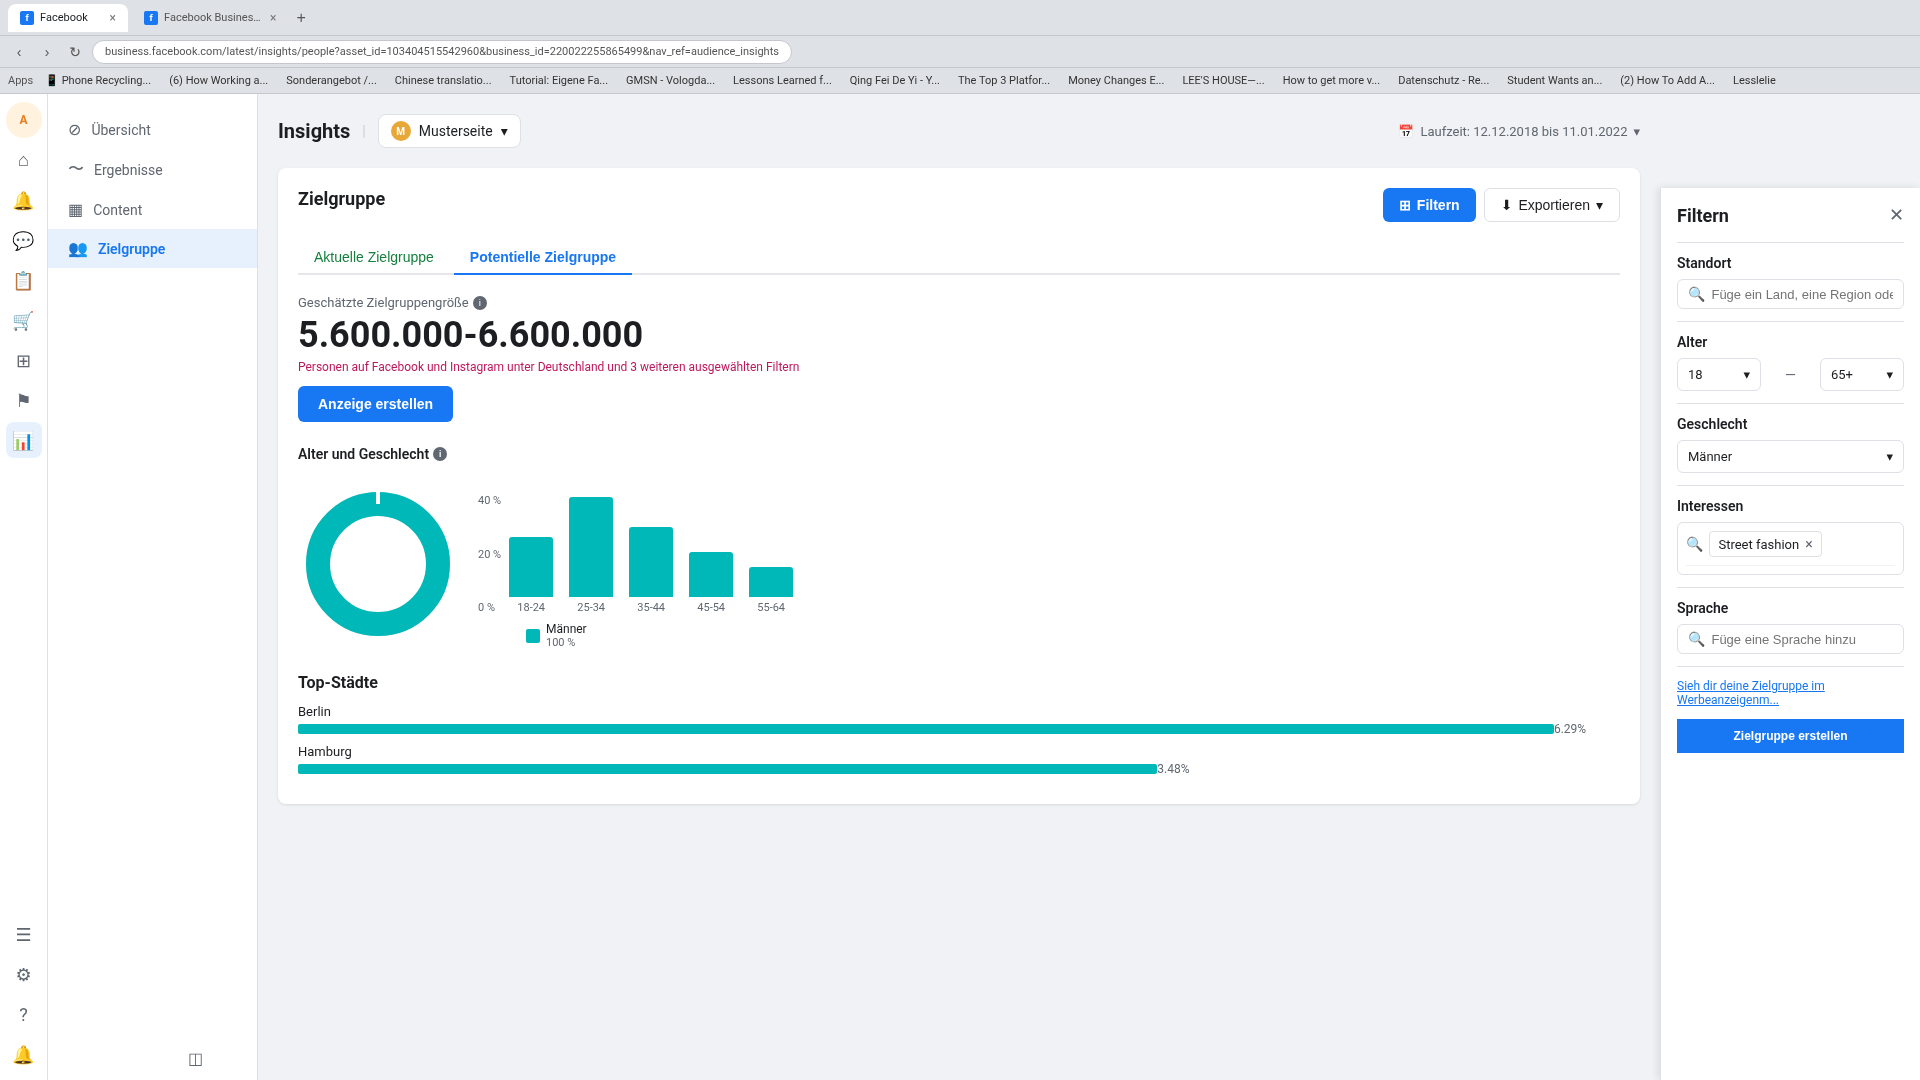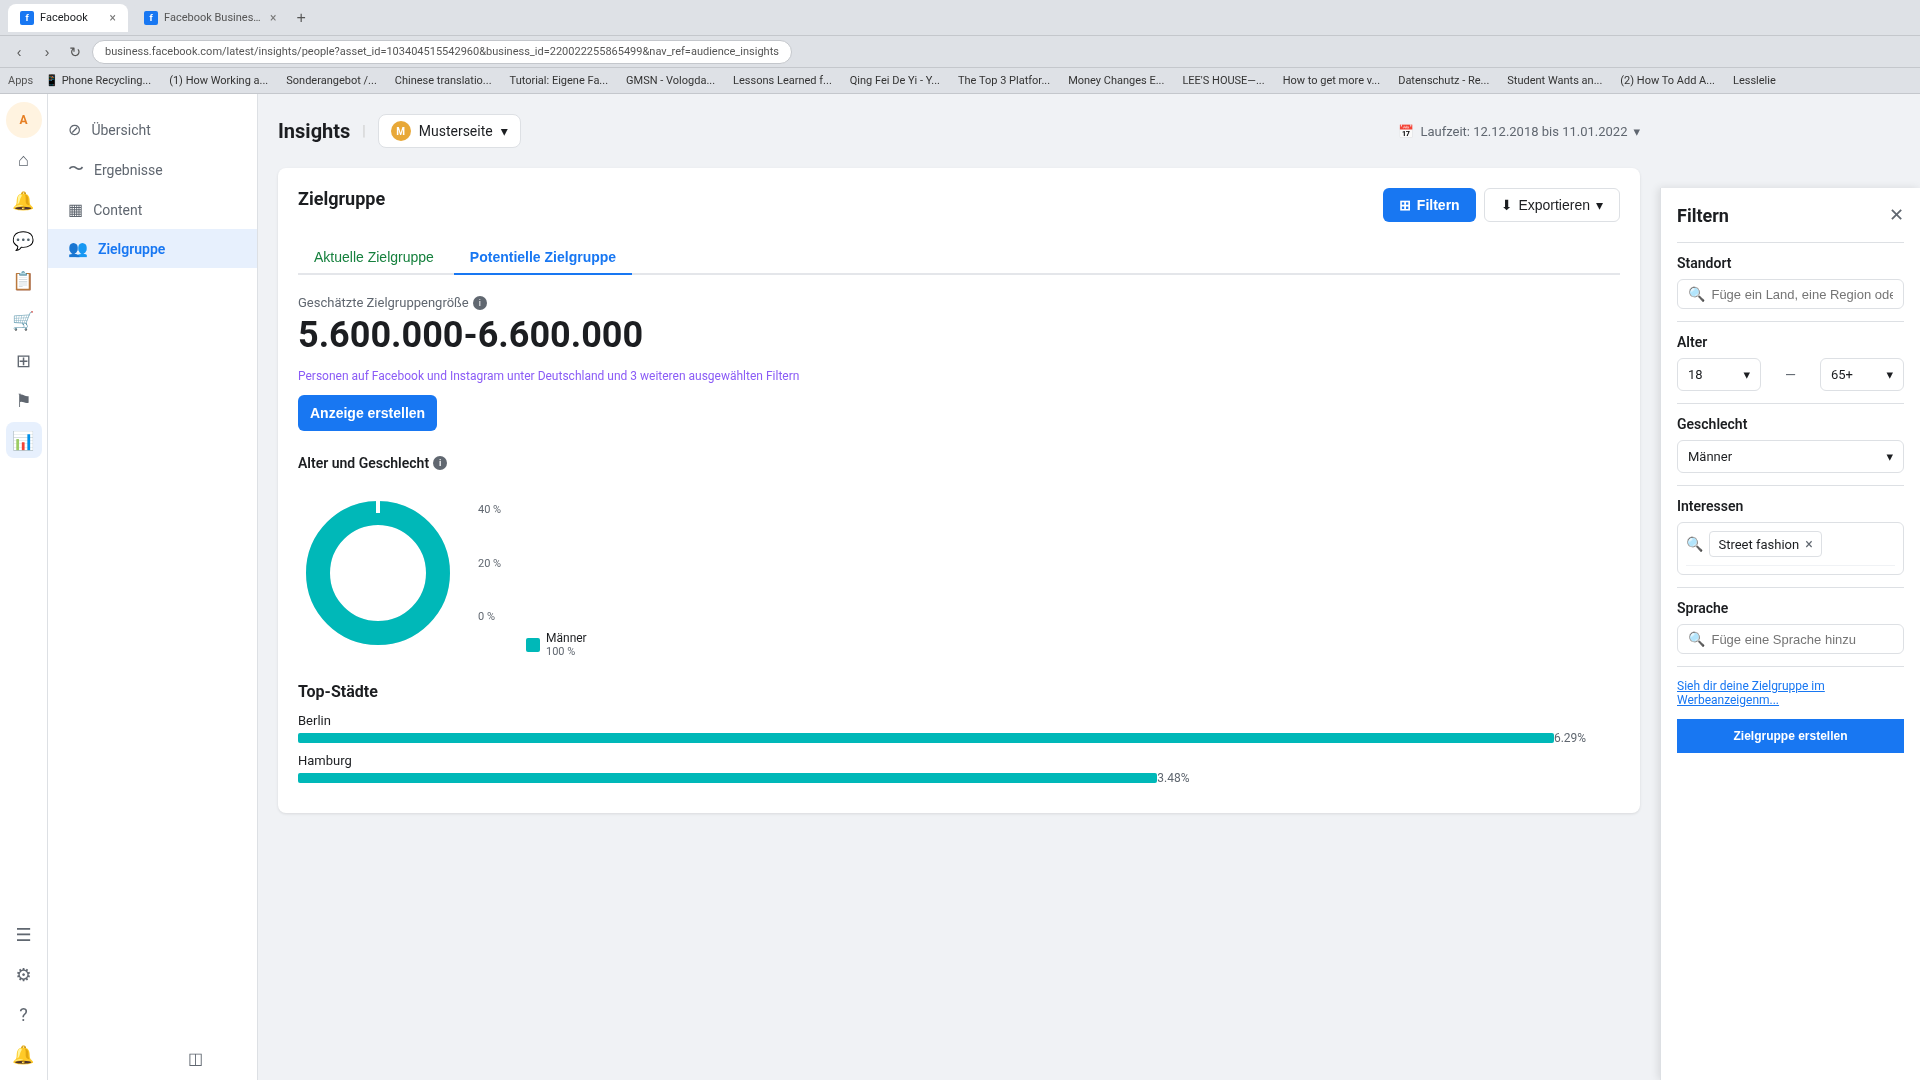--- a/index.html
+++ b/index.html
@@ -52,22 +52,22 @@
     .tab-btn { padding: 8px 16px; font-size: 14px; border: none; background: none; cursor: pointer; color: #15803d; border-bottom: 2px solid transparent; margin-bottom: -2px; }
     .tab-btn.active { color: #1877f2; border-bottom: 2px solid #1877f2; font-weight: 600; }
     .btn-filter { background: #1877f2; color: white; border: none; border-radius: 6px; padding: 8px 16px; font-size: 14px; cursor: pointer; display: flex; align-items: center; gap: 6px; font-weight: 600; }
     .btn-export { background: #fff; color: #1c1e21; border: 1px solid #dde0e4; border-radius: 6px; padding: 8px 16px; font-size: 14px; cursor: pointer; display: flex; align-items: center; gap: 6px; }
 
     
     .stat-section { margin-bottom: 20px; }
     .stat-label { font-size: 13px; color: #606770; margin-bottom: 4px; display: flex; align-items: center; gap: 4px; }
     .info-icon { width: 14px; height: 14px; background: #606770; border-radius: 50%; color: white; font-size: 9px; display: inline-flex; align-items: center; justify-content: center; cursor: pointer; }
     .stat-value { font-size: 36px; font-weight: 700; color: #1c1e21; }
-    .stat-desc { font-size: 12px; color: #8b5cf6; margin-top: 13px; }
-    .btn-create { background: #1877f2; color: white; border: none; border-radius: 6px; padding: 10px 12px; font-size: 14px; cursor: pointer; font-weight: 600; margin-top: 12px; }
+    .stat-desc { font-size: 12px; color: #be185d; margin-top: 4px; }
+    .btn-create { background: #1877f2; color: white; border: none; border-radius: 6px; padding: 10px 20px; font-size: 14px; cursor: pointer; font-weight: 600; margin-top: 12px; }
 
     
     .chart-section { margin-top: 24px; }
     .chart-title { font-size: 14px; font-weight: 600; margin-bottom: 12px; display: flex; align-items: center; gap: 4px; }
 
     
     .cities-section { margin-top: 24px; }
     .cities-title { font-size: 16px; font-weight: 700; margin-bottom: 12px; }
     .city-row { margin-bottom: 8px; }
     .city-name { font-size: 13px; margin-bottom: 3px; }
@@ -121,21 +121,21 @@
   <div class="address-bar">
     <span>business.facebook.com/latest/insights/people?asset_id=103404515542960&amp;business_id=220022255865499&amp;nav_ref=audience_insights</span>
   </div>
 </div>
 <div class="bookmarks-bar">
   <span style="font-size:11px;color:#555;">Apps</span>
   <div class="bookmark-item">
       <span>📱 Phone Recycling...</span>
     </div>
   <div class="bookmark-item">
-      <span>(1) How Working a...</span>
+      <span>(6) How Working a...</span>
     </div>
   <div class="bookmark-item">
       <span>Sonderangebot /...</span>
     </div>
   <div class="bookmark-item">
       <span>Chinese translatio...</span>
     </div>
   <div class="bookmark-item">
       <span>Tutorial: Eigene Fa...</span>
     </div>
@@ -284,20 +284,42 @@
 
           <div style="flex:1;">
             <div style="display:flex;align-items:flex-end;gap:0;margin-top:20px;">
 
               <div style="display:flex;flex-direction:column;justify-content:space-between;height:120px;margin-right:8px;padding-bottom:0;">
                 <span style="font-size:11px;color:#606770;">40 %</span>
                 <span style="font-size:11px;color:#606770;">20 %</span>
                 <span style="font-size:11px;color:#606770;">0 %</span>
               </div>
 
+              <div style="display:flex;align-items:flex-end;gap:16px;">
+                <div style="display:flex;flex-direction:column;align-items:center;gap:4px;">
+                  <div style="width:44px;height:60px;background:#00b8b8;border-radius:3px 3px 0 0;"></div>
+                  <span style="font-size:11px;color:#606770;">18-24</span>
+                </div>
+                <div style="display:flex;flex-direction:column;align-items:center;gap:4px;">
+                  <div style="width:44px;height:100px;background:#00b8b8;border-radius:3px 3px 0 0;"></div>
+                  <span style="font-size:11px;color:#606770;">25-34</span>
+                </div>
+                <div style="display:flex;flex-direction:column;align-items:center;gap:4px;">
+                  <div style="width:44px;height:70px;background:#00b8b8;border-radius:3px 3px 0 0;"></div>
+                  <span style="font-size:11px;color:#606770;">35-44</span>
+                </div>
+                <div style="display:flex;flex-direction:column;align-items:center;gap:4px;">
+                  <div style="width:44px;height:45px;background:#00b8b8;border-radius:3px 3px 0 0;"></div>
+                  <span style="font-size:11px;color:#606770;">45-54</span>
+                </div>
+                <div style="display:flex;flex-direction:column;align-items:center;gap:4px;">
+                  <div style="width:44px;height:30px;background:#00b8b8;border-radius:3px 3px 0 0;"></div>
+                  <span style="font-size:11px;color:#606770;">55-64</span>
+                </div>
+              </div>
             </div>
 
             <div style="display:flex;align-items:center;gap:6px;margin-top:8px;margin-left:48px;">
               <div style="width:14px;height:14px;background:#00b8b8;border-radius:2px;"></div>
               <div>
                 <div style="font-size:12px;color:#1c1e21;">Männer</div>
                 <div style="font-size:11px;color:#606770;">100 %</div>
               </div>
             </div>
           </div>

